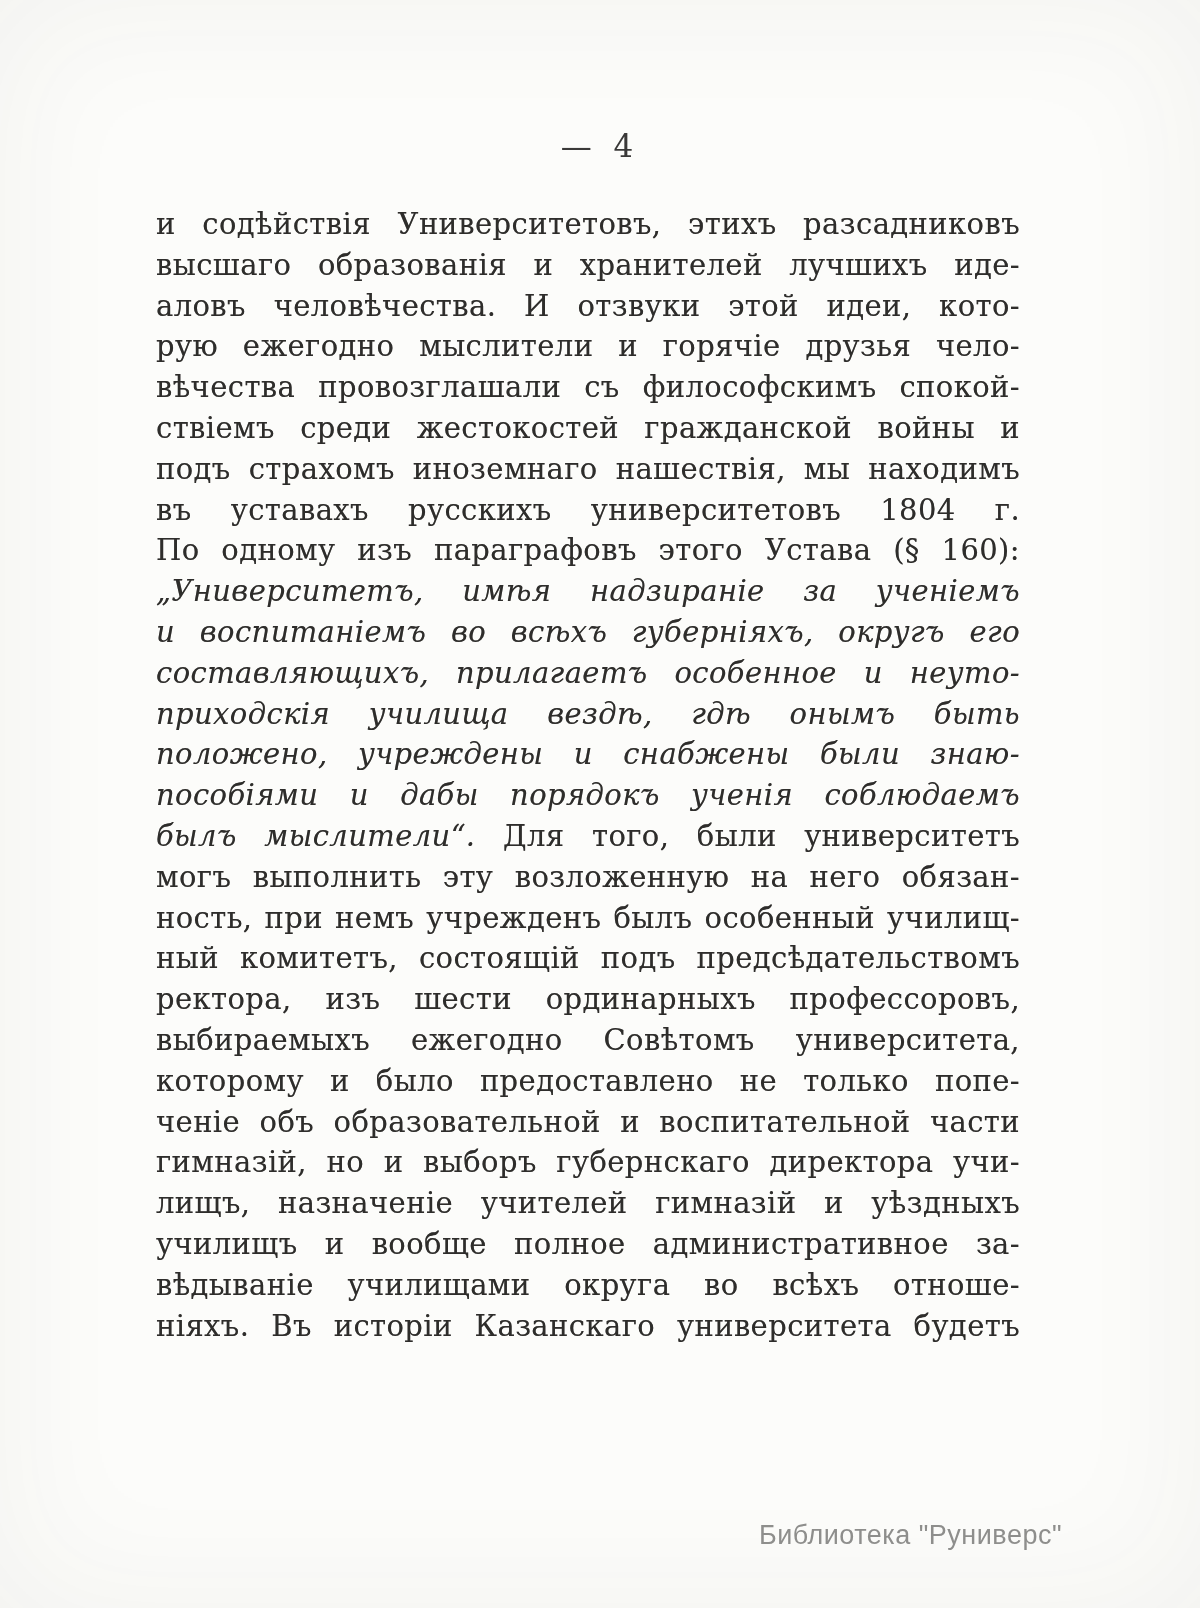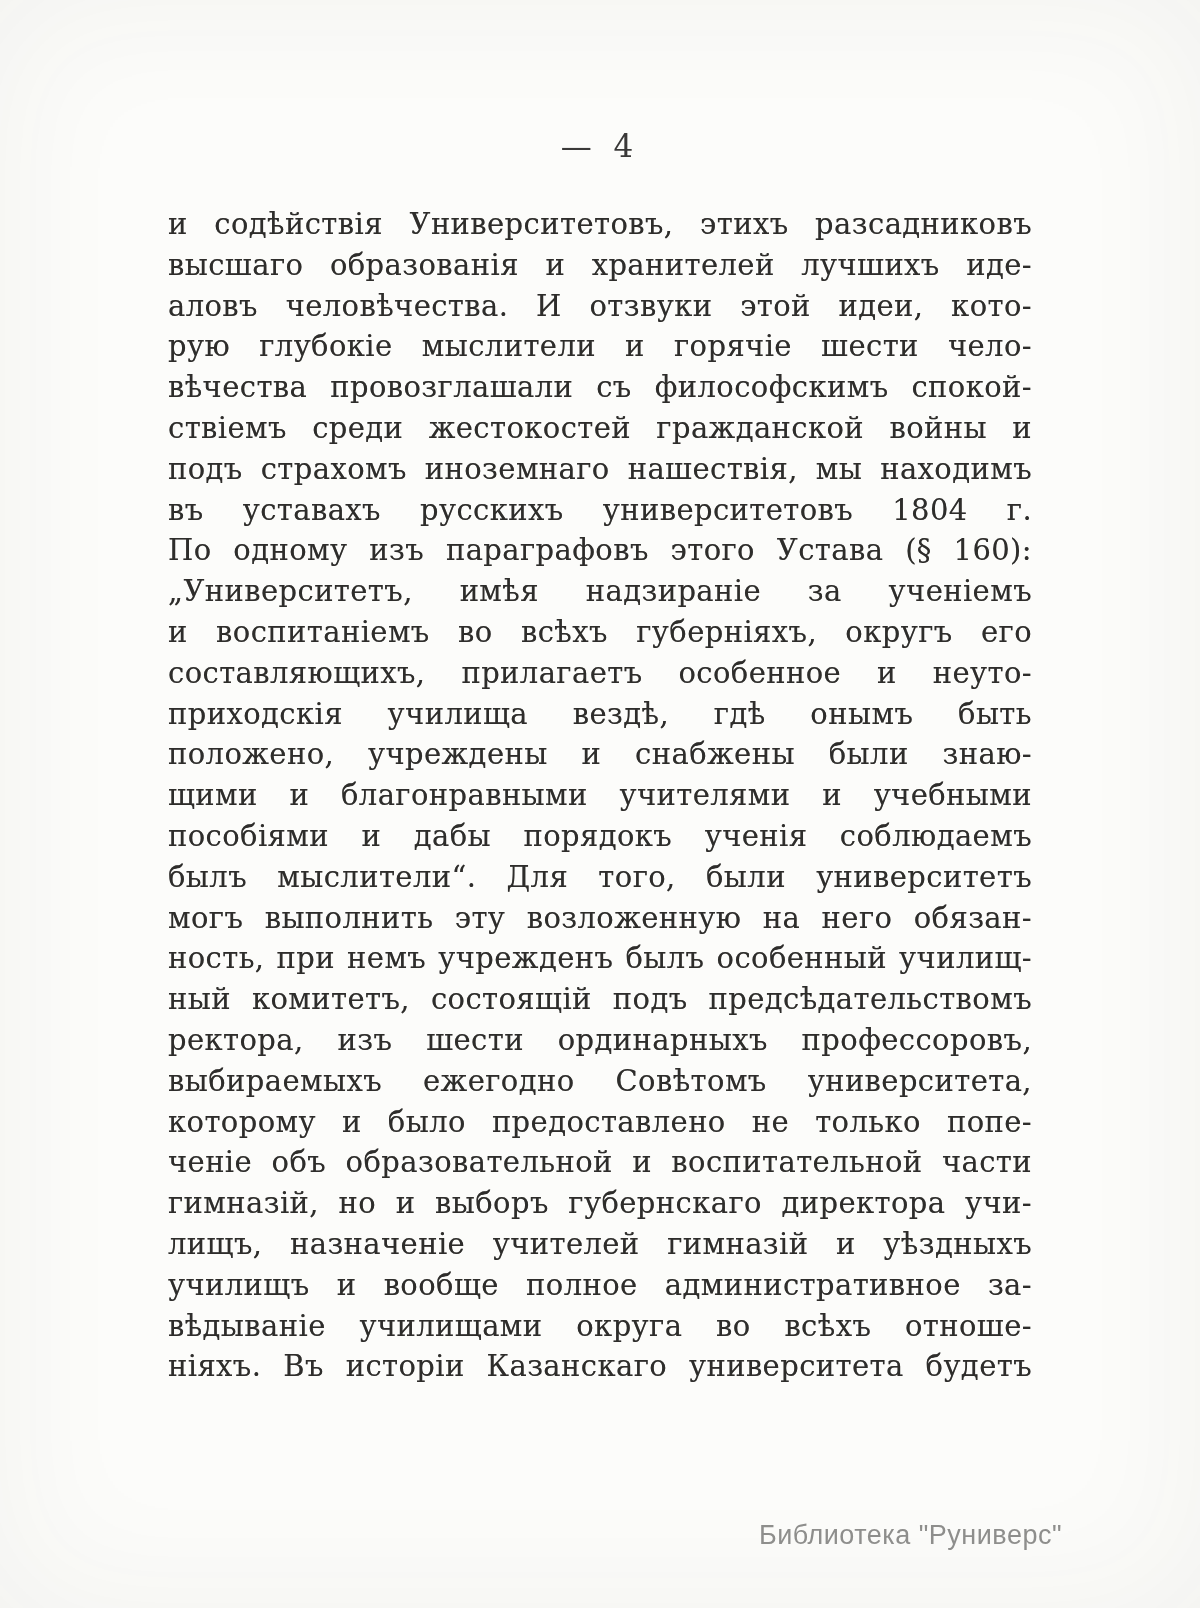--- a/index.html
+++ b/index.html
@@ -24,34 +24,35 @@
     left: 0;
     width: 100%;
     text-align: center;
     font-size: 31px;
     letter-spacing: 6px;
     color: #3a3938;
   }
   .text-block {
     position: absolute;
     top: 204px;
-    left: 168px;
+    left: 156px;
     width: 864px;
     font-size: 29px;
     line-height: 40.8px;
     letter-spacing: 0.4px;
     word-spacing: 2px;
     text-shadow: 0 0 0.5px rgba(40,38,35,0.45);
   }
   .line {
     text-align: justify;
     text-align-last: justify;
     white-space: normal;
   }
   .seg-italic {
+    font-style: italic;
   }
   .seg-roman {
     font-style: normal;
   }
   .watermark {
     position: absolute;
     top: 1520px;
     right: 138px;
     font-family: "Liberation Sans", sans-serif;
     font-size: 27px;
@@ -62,32 +63,31 @@
 </head>
 <body>
 
 <div class="page">
   <div class="pagenum">— 4</div>
 
   <div class="text-block">
       <div class="line"><span class="seg-roman">и содѣйствія Университетовъ, этихъ разсадниковъ</span></div>
       <div class="line"><span class="seg-roman">высшаго образованія и хранителей лучшихъ иде-</span></div>
       <div class="line"><span class="seg-roman">аловъ человѣчества. И отзвуки этой идеи, кото-</span></div>
-      <div class="line"><span class="seg-roman">рую глубокіе мыслители и горячіе шести чело-</span></div>
+      <div class="line"><span class="seg-roman">рую ежегодно мыслители и горячіе друзья чело-</span></div>
       <div class="line"><span class="seg-roman">вѣчества провозглашали съ философскимъ спокой-</span></div>
       <div class="line"><span class="seg-roman">ствіемъ среди жестокостей гражданской войны и</span></div>
       <div class="line"><span class="seg-roman">подъ страхомъ иноземнаго нашествія, мы находимъ</span></div>
       <div class="line"><span class="seg-roman">въ уставахъ русскихъ университетовъ 1804 г.</span></div>
       <div class="line"><span class="seg-roman">По одному изъ параграфовъ этого Устава (§ 160):</span></div>
       <div class="line"><span class="seg-italic">„Университетъ, имѣя надзираніе за ученіемъ</span></div>
       <div class="line"><span class="seg-italic">и воспитаніемъ во всѣхъ губерніяхъ, округъ его</span></div>
       <div class="line"><span class="seg-italic">составляющихъ, прилагаетъ особенное и неуто-</span></div>
       <div class="line"><span class="seg-italic">приходскія училища вездѣ, гдѣ онымъ быть</span></div>
       <div class="line"><span class="seg-italic">положено, учреждены и снабжены были знаю-</span></div>
-      <div class="line"><span class="seg-italic">щими и благонравными учителями и учебными</span></div>
       <div class="line"><span class="seg-italic">пособіями и дабы порядокъ ученія соблюдаемъ</span></div>
       <div class="line"><span class="seg-italic">былъ мыслители“. </span><span class="seg-roman">Для того, были университетъ</span></div>
       <div class="line"><span class="seg-roman">могъ выполнить эту возложенную на него обязан-</span></div>
       <div class="line"><span class="seg-roman">ность, при немъ учрежденъ былъ особенный училищ-</span></div>
       <div class="line"><span class="seg-roman">ный комитетъ, состоящій подъ предсѣдательствомъ</span></div>
       <div class="line"><span class="seg-roman">ректора, изъ шести ординарныхъ профессоровъ,</span></div>
       <div class="line"><span class="seg-roman">выбираемыхъ ежегодно Совѣтомъ университета,</span></div>
       <div class="line"><span class="seg-roman">которому и было предоставлено не только попе-</span></div>
       <div class="line"><span class="seg-roman">ченіе объ образовательной и воспитательной части</span></div>
       <div class="line"><span class="seg-roman">гимназій, но и выборъ губернскаго директора учи-</span></div>

